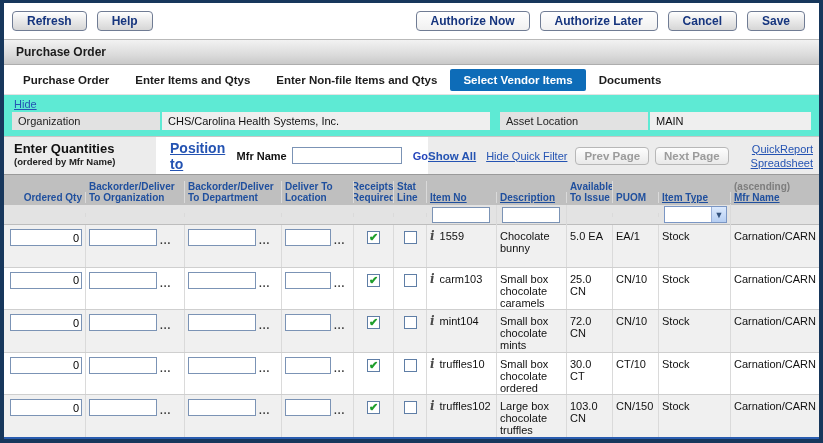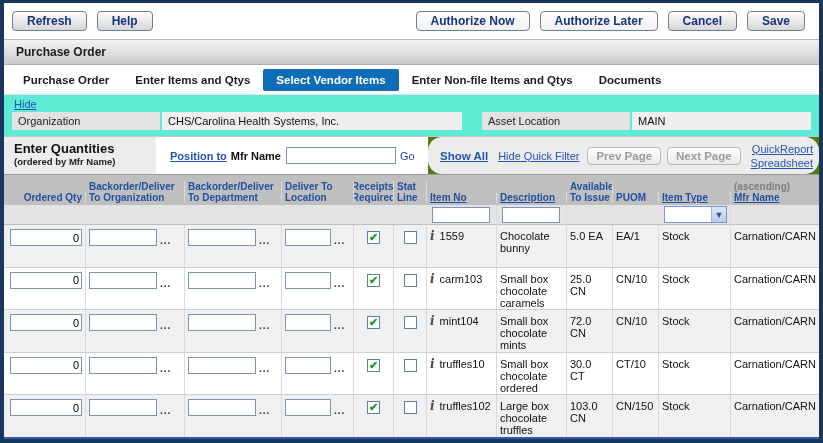--- a/index.html
+++ b/index.html
@@ -36,35 +36,35 @@
   .tabs { height: 30px; flex-shrink: 0; background: #fff; display: flex; align-items: center; padding-left: 6px; border-bottom: 1px solid #e3e3e3; }
   .tab { font-size: 11.5px; font-weight: bold; color: #1c1c1c; padding: 5px 13px; cursor: pointer; white-space: nowrap; }
   .tab.active { background: #0e6cb8; color: #ffffff; border-radius: 2px; }
   
   .fields { flex-shrink: 0; background: #5eead4; padding: 2px 8px 4px 8px; }
   .hide-link { font-size: 11px; color: #2453b2; text-decoration: underline; cursor: pointer; display: inline-block; margin: 1px 0 2px 2px; }
   .frow { display: flex; margin-bottom: 2px; }
   .fcell-label { background: #e2e2e2; padding: 3px 6px; font-size: 11px; color: #222; }
   .fcell-value { background: #efefef; padding: 3px 6px; font-size: 11px; color: #111; }
   .fl-left { width: 148px; margin-right: 2px; }
-  .fv-left { width: 300px; margin-right: 20px; }
+  .fv-left { width: 328px; margin-right: 10px; }
   .fl-right { width: 148px; margin-right: 2px; }
   .fv-right { flex: 1; }
   
   .qty-band { height: 38px; flex-shrink: 0; border-top: 1px solid #c6c6c6; display: flex; align-items: stretch; background: #4d7c0f; }
   .qty-title { width: 152px; background: #ececec; padding: 4px 0 0 10px; }
   .qty-title .t1 { font-size: 13px; font-weight: bold; color: #111; }
   .qty-title .t2 { font-size: 9.5px; font-weight: bold; color: #222; }
   .qty-mid { display: flex; align-items: center; padding-left: 14px; background: #fff; width: 272px; }
   .link { color: #2453b2; text-decoration: underline; cursor: pointer; }
-  .pos-link { font-size: 11px; font-weight: bold; }
+  .pos-link { font-size: 14px; font-weight: bold; }
   .mfr-label { font-size: 11px; font-weight: bold; color: #111; margin: 0 5px 0 4px; white-space: nowrap; }
   .pos-input { width: 110px; height: 17px; border: 1px solid #7b93b5; font-size: 11px; padding: 0 2px; }
-  .go-link { font-size: 11px; font-weight: normal; color: #2444bb; margin-left: 4px; cursor: pointer; text-decoration: none; }
-  .qty-right { flex: 1; background: #ececec; display: flex; align-items: center; padding-left: 12px; border-radius: 14px; }
+  .go-link { font-size: 11px; font-weight: bold; color: #2444bb; margin-left: 11px; cursor: pointer; text-decoration: none; }
+  .qty-right { flex: 1; background: #ececec; display: flex; align-items: center; padding-left: 0; }
   .showall { font-size: 11.5px; font-weight: bold; margin-right: 10px; white-space: nowrap; }
   .hqf { font-size: 11px; margin-right: 8px; white-space: nowrap; }
   .pager-btn { font-size: 11.5px; padding: 2px 8px; margin-right: 6px; }
   .qr-stack { margin-left: auto; padding-right: 6px; text-align: right; display: flex; flex-direction: column; line-height: 14px; }
   .qr-stack .link { font-size: 11px; }
   
   .grid { flex: 1; display: flex; flex-direction: column; border-top: 1px solid #9a9a9a; min-height: 0; }
   .thead { height: 30px; flex-shrink: 0; background: #bfbfbf; display: flex; align-items: flex-end; padding-bottom: 2px; }
   .thead .hc { font-size: 10px; font-weight: bold; color: #1f4f9e; line-height: 11px; padding: 0 3px; }
   .thead .hlink { text-decoration: underline; cursor: pointer; }
@@ -120,22 +120,22 @@
     <button class="btn">Save</button>
   </div>
 
   <div class="section-bar">
     <span>Purchase Order</span>
   </div>
 
   <div class="tabs">
     <div class="tab">Purchase Order</div>
     <div class="tab">Enter Items and Qtys</div>
+    <div class="tab">Enter Non-file Items and Qtys</div>
     <div class="tab active">Select Vendor Items</div>
-    <div class="tab">Enter Non-file Items and Qtys</div>
     <div class="tab">Documents</div>
   </div>
 
   <div class="fields">
     <span class="hide-link">Hide</span>
     <div class="frow">
       <div class="fcell-label fl-left">Organization</div>
       <div class="fcell-value fv-left">CHS/Carolina Health Systems, Inc.</div>
       <div class="fcell-label fl-right">Asset Location</div>
       <div class="fcell-value fv-right">MAIN</div>

